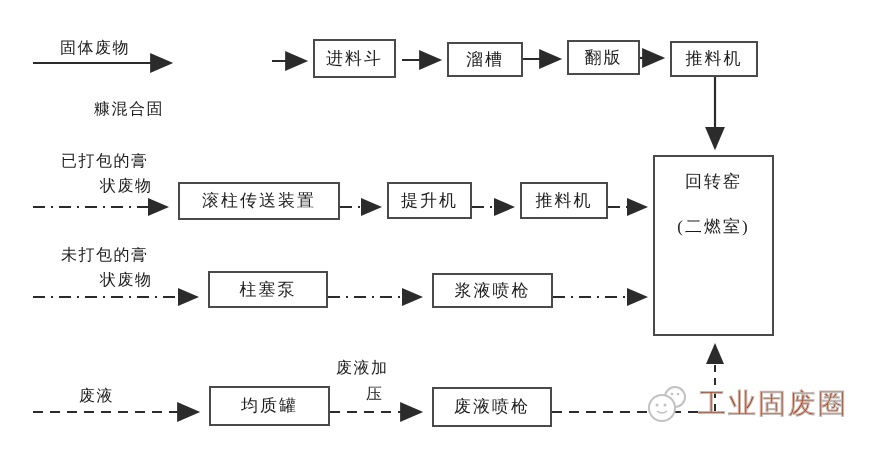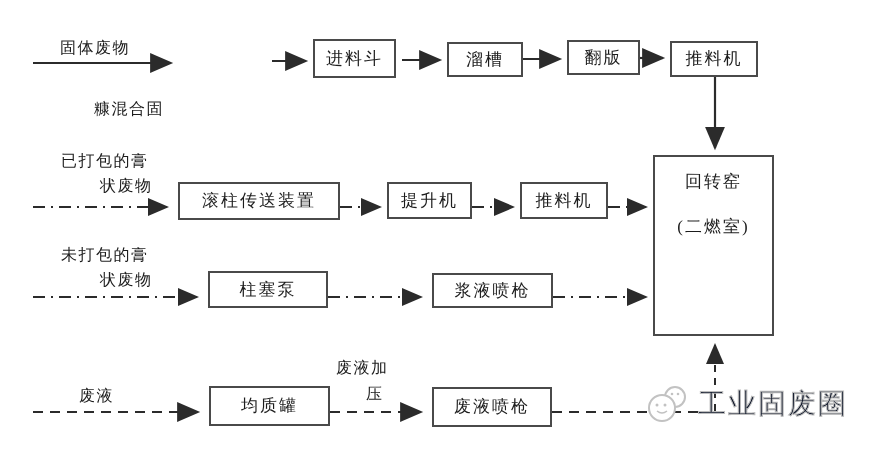--- a/index.html
+++ b/index.html
@@ -18,21 +18,21 @@
     font-size:17px;letter-spacing:2px;text-align:center;line-height:1.25;
   }
   .box.tall{flex-direction:column;justify-content:center;}
   .box.kiln{flex-direction:column;justify-content:flex-start;padding-top:14px;gap:24px;}
   .gline2{margin-left:16px;}
   .lbl{position:absolute;font-size:16px;letter-spacing:1.5px;white-space:nowrap;}
   .watermark{
     position:absolute;left:644px;top:381px;display:flex;align-items:center;gap:4px;
   }
   .wm-text{
-    font-size:28px;letter-spacing:2px;color:#0f172a;
+    font-size:28px;letter-spacing:2px;color:#c2410c;
     -webkit-text-stroke:1px #bdbdbd;font-family:"Liberation Sans","DejaVu Sans",sans-serif;
   }
 </style>
 </head>
 <body>
 
 <div class="stage">
 
   <svg class="wires" viewBox="0 0 881 452">
     <defs>

